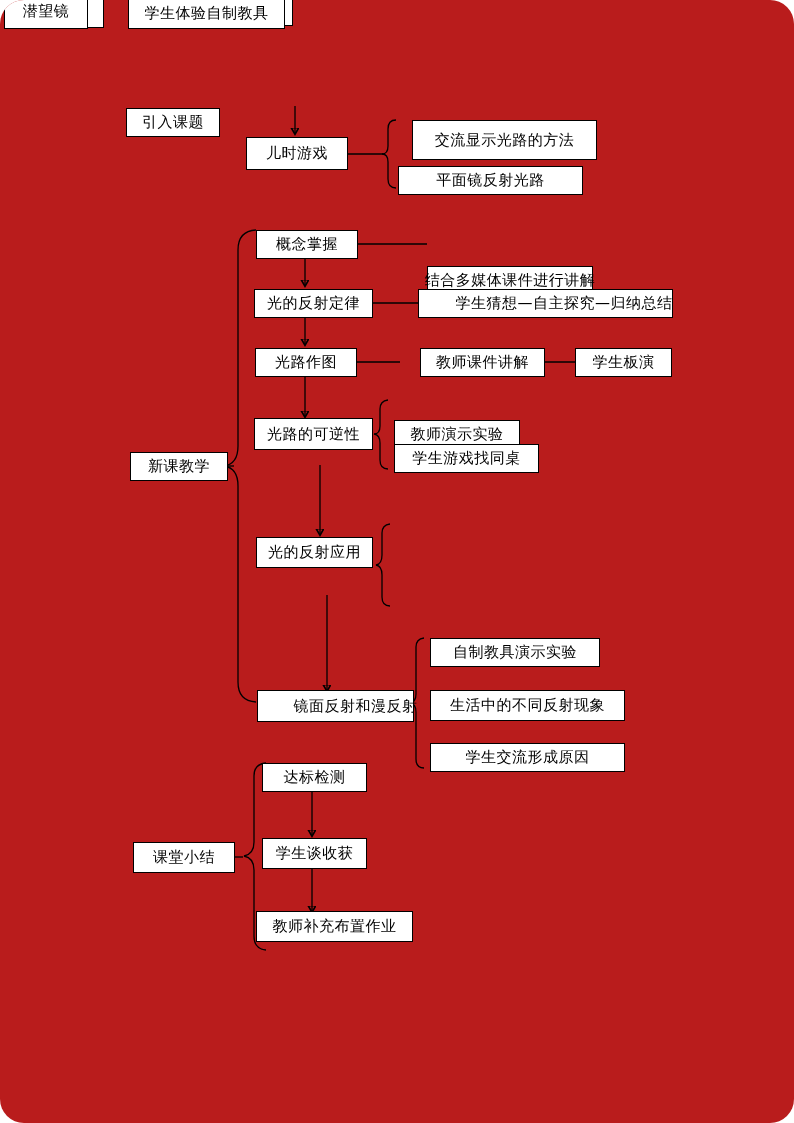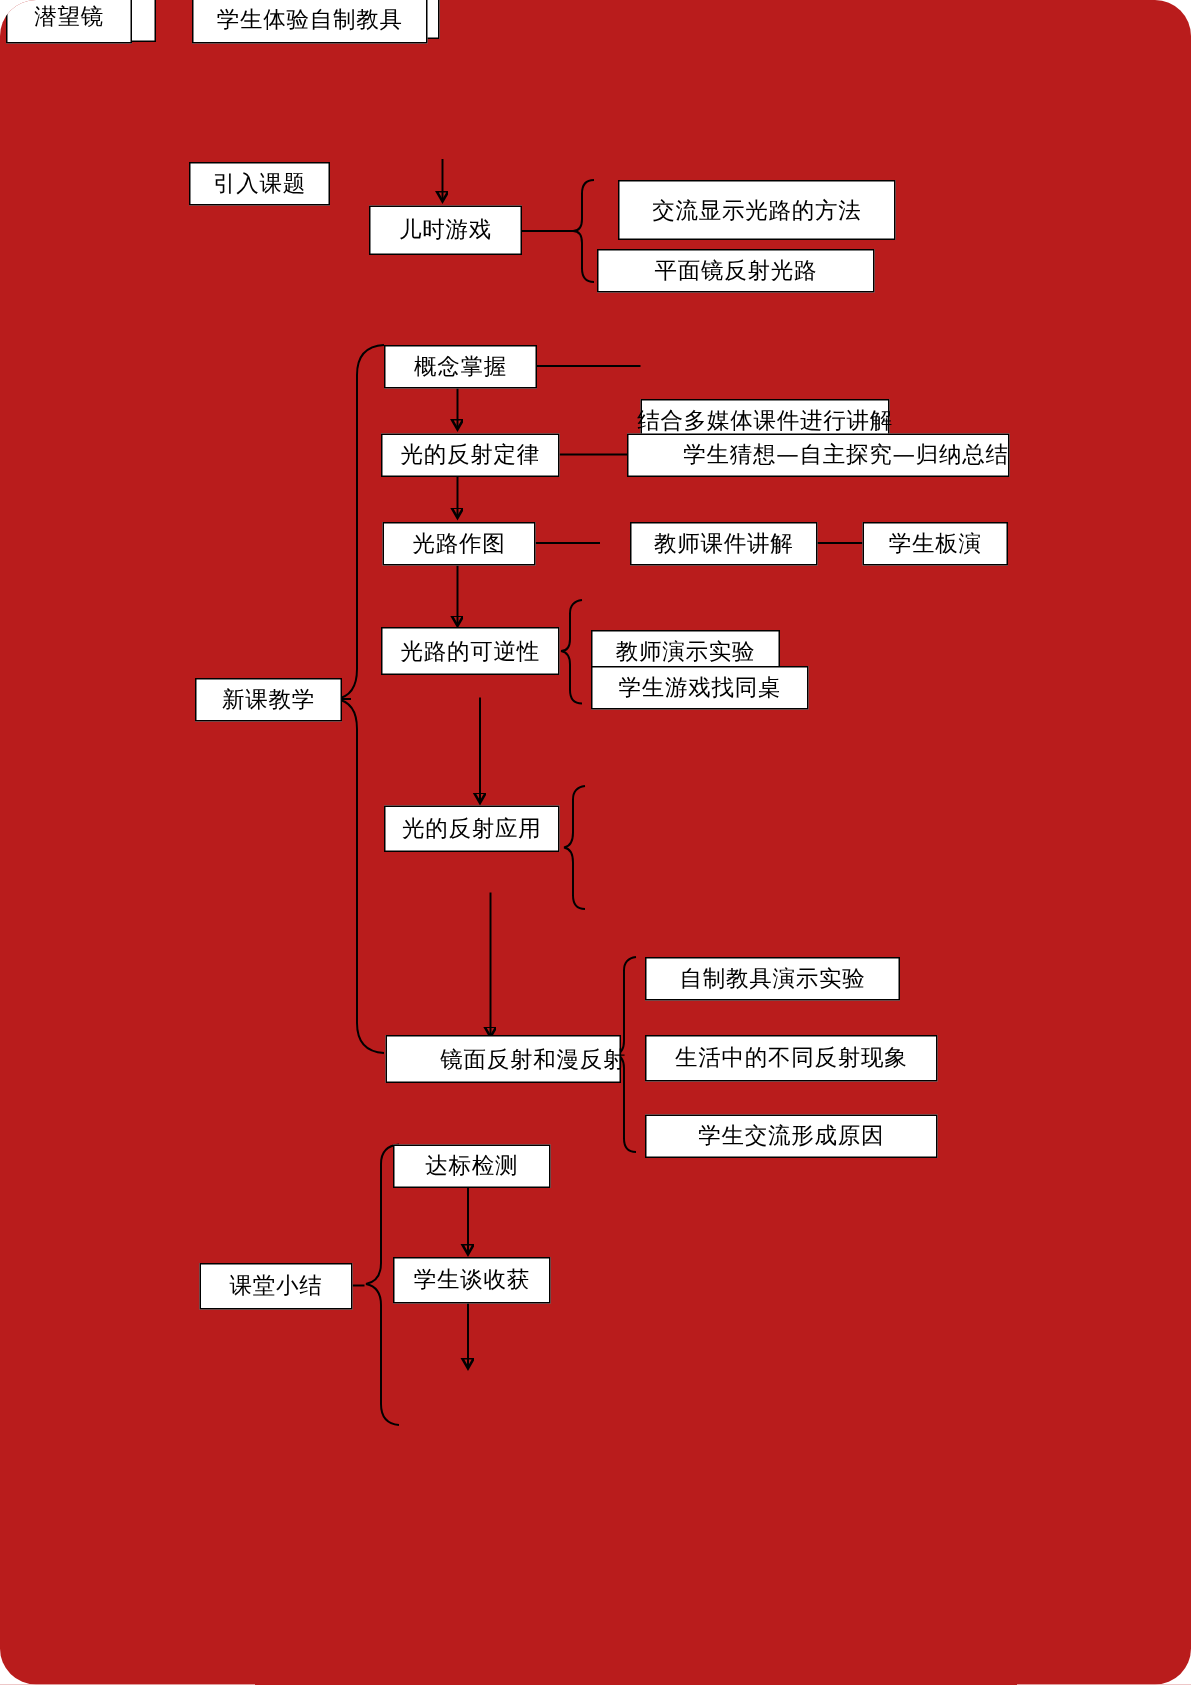--- a/index.html
+++ b/index.html
@@ -139,14 +139,15 @@
 
   <div class="node" style="left:257px; top:690px; width:157px; height:32px;padding-left:40px;">镜面反射和漫反射</div>
   <div class="node" style="left:430px; top:638px; width:170px; height:29px;">自制教具演示实验</div>
   <div class="node" style="left:430px; top:690px; width:195px; height:31px;text-align:right;">生活中的不同反射现象</div>
   <div class="node" style="left:430px; top:743px; width:195px; height:29px;">学生交流形成原因</div>
 
   <div class="node" style="left:133px; top:842px; width:102px; height:31px;">课堂小结</div>
 
   <div class="node" style="left:262px; top:763px; width:105px; height:29px;">达标检测</div>
   <div class="node" style="left:262px; top:838px; width:105px; height:31px;">学生谈收获</div>
+  <div class="node" style="left:256px; top:911px; width:157px; height:31px;">教师补充布置作业</div>
 
 </div>
 
 </body></html>

